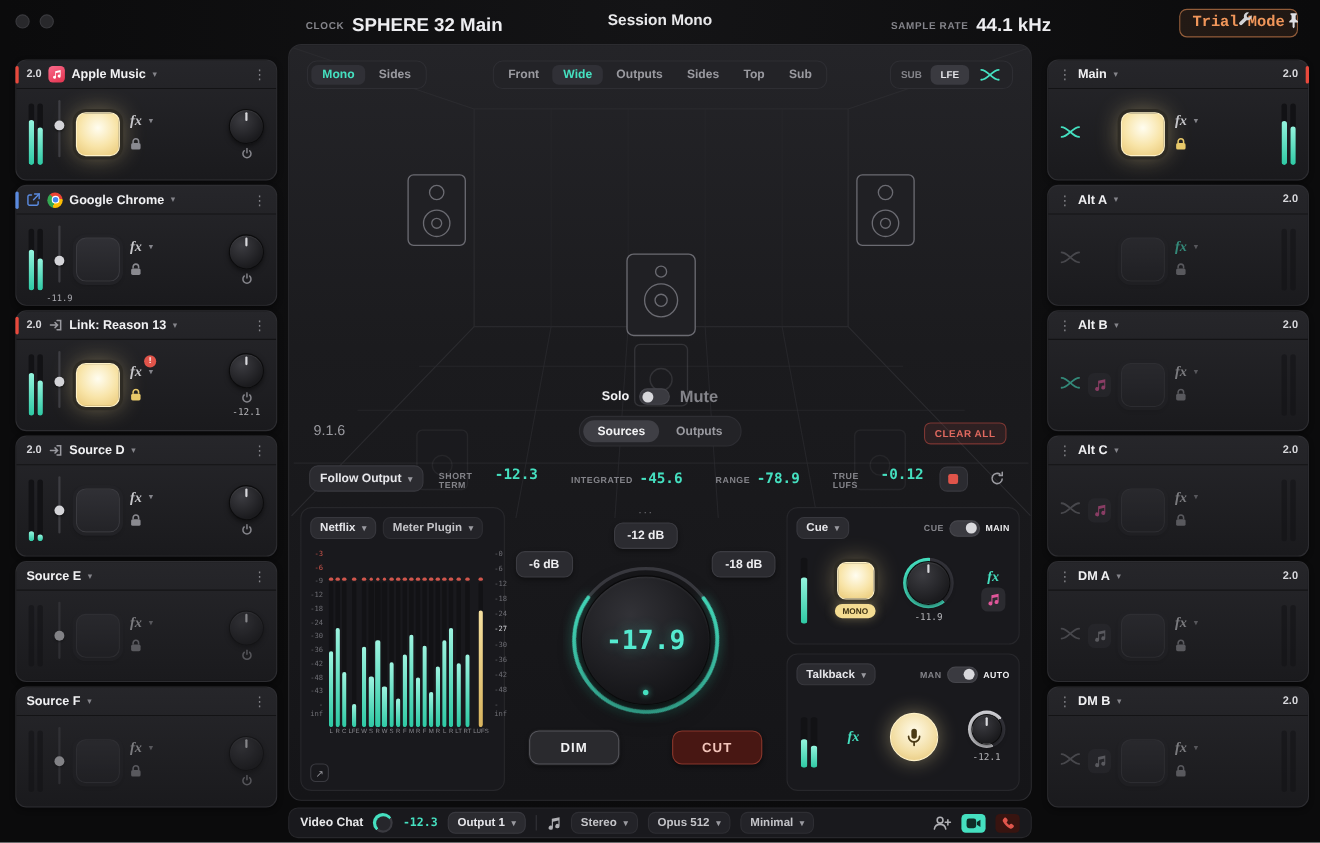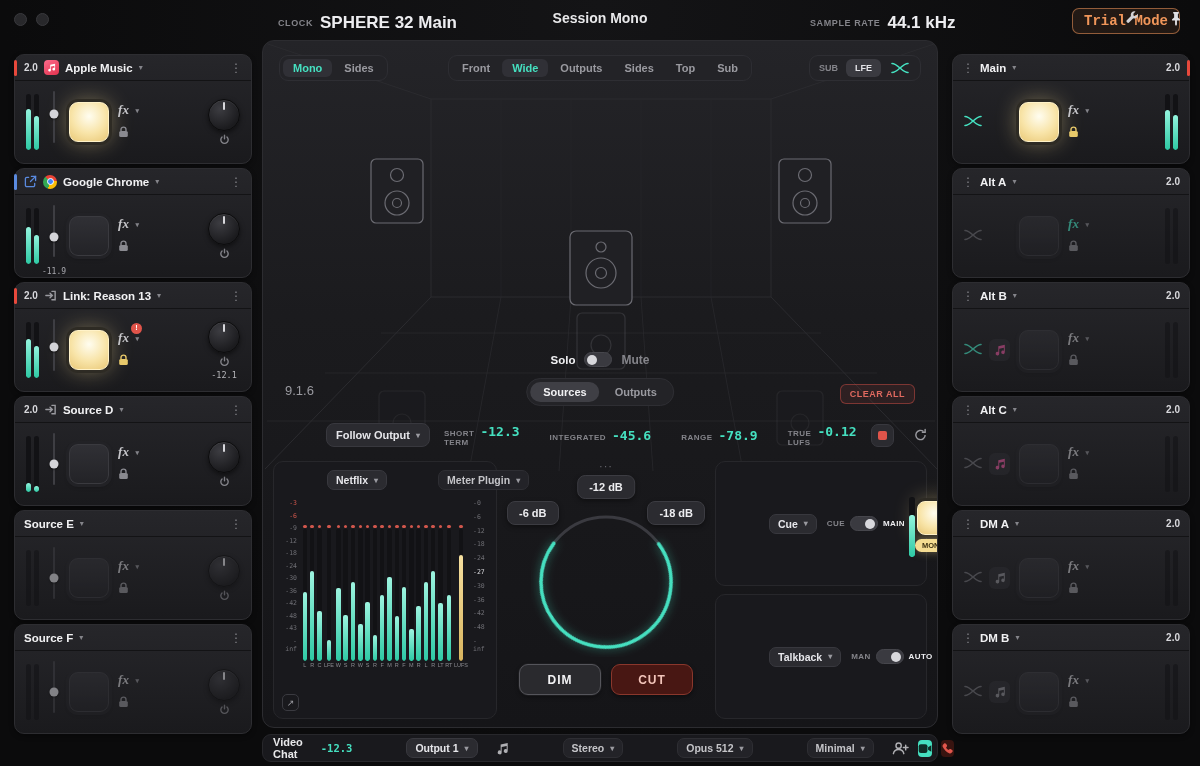--- a/index.html
+++ b/index.html
@@ -97,46 +97,46 @@
   .seg button.active{color:var(--teal);background:#303036;}
   .view-seg{position:absolute;left:50%;transform:translateX(-50%);}
   .sub-seg{margin-left:auto;}
   .sub-lab{font-size:9px;font-weight:bold;color:#84848a;padding:0 6px;}
   .lfe-pill{background:#3a3a40;color:#e4e4e8;font-size:9px;font-weight:bold;padding:4px 9px;border-radius:6px;}
   .xfade-pill{padding:3px 8px;display:flex;align-items:center;}
 
   .fmt{position:absolute;left:22px;top:342px;font-size:13px;color:#9a9aa0;z-index:3;}
   .solo-row{position:absolute;top:311px;left:0;right:0;display:flex;justify-content:center;align-items:center;gap:9px;z-index:3;}
   .solo-lab{font-size:11.5px;font-weight:bold;color:#f1f1f3;}
-  .mute-lab{font-size:12px;font-weight:bold;color:#84848a;}
+  .mute-lab{font-size:15px;font-weight:bold;color:#84848a;}
   .switch{width:28px;height:15px;border-radius:8px;background:#3a3a40;border:1px solid #46464c;position:relative;display:inline-block;}
   .switch i{position:absolute;top:1.5px;width:10px;height:10px;border-radius:50%;background:#d8d8dc;}
   .switch.left i{left:2px;} .switch.right i{right:2px;}
   .srcout{position:absolute;top:337px;left:50%;transform:translateX(-50%);z-index:3;border-radius:14px;}
   .srcout button{border-radius:11px;padding:4px 13px;color:#9a9aa0;}
   .srcout button.active{background:#3f3f45;color:#f1f1f3;}
   .clear-all{position:absolute;top:343px;right:22px;z-index:3;background:rgba(224,84,74,.1);border:1px solid rgba(224,84,74,.45);
       color:#e0695f;font-size:9px;font-weight:bold;letter-spacing:.5px;padding:4px 9px;border-radius:6px;}
 
   .metrics-row{position:absolute;top:382px;left:18px;right:18px;display:flex;align-items:center;gap:14px;z-index:3;}
   .dropdown{display:inline-flex;align-items:center;gap:6px;background:#2b2b30;border:1px solid #38383e;border-radius:8px;
-      padding:5px 9px;font-size:11px;font-weight:bold;color:#e6e6ea;white-space:nowrap;margin-left:45px;}
+      padding:5px 9px;font-size:11px;font-weight:bold;color:#e6e6ea;white-space:nowrap;}
   .dropdown .dd-chev{font-size:8px;color:#9a9aa0;}
   .dropdown.sm2{padding:3px 8px;font-size:10.5px;border-radius:7px;}
   .ghost-dd{background:#232328;border-color:#2e2e33;color:#c4c4c8;}
   .metrics-items{display:flex;align-items:center;gap:30px;}
   .metric{display:flex;align-items:baseline;gap:6px;}
   .m-lab{font-size:8px;font-weight:bold;letter-spacing:.5px;color:#84848a;}
   .m-val{font-size:13px;font-weight:bold;color:var(--teal);font-family:"DejaVu Sans Mono",monospace;}
   .stop-btn{margin-left:auto;width:27px;height:23px;border-radius:7px;background:#2b2b30;border:1px solid #38383e;display:flex;align-items:center;justify-content:center;}
   .stop-btn i{width:9px;height:9px;background:var(--red);border-radius:2px;display:block;}
   .reset-btn{width:25px;height:23px;border-radius:7px;background:transparent;border:0;display:flex;align-items:center;justify-content:center;}
 
   .lower{position:absolute;top:420px;left:10px;right:10px;bottom:8px;display:flex;gap:8px;z-index:3;}
-  .meter-box{width:224px;background:#19191d;border:1px solid #27272b;border-radius:10px;padding:8px;position:relative;}
+  .meter-box{width:186px;background:#19191d;border:1px solid #27272b;border-radius:10px;padding:8px;position:relative;}
   .mb-head{display:flex;align-items:center;gap:6px;}
   .mb-meter{display:flex;margin-top:7px;height:172px;}
   .scale{width:18px;display:flex;flex-direction:column;justify-content:space-between;padding:2px 3px 16px 0;
          font-size:6.5px;font-family:"DejaVu Sans Mono",monospace;color:#6e6e74;text-align:right;}
   .scale.right{text-align:left;padding:2px 0 16px 3px;}
   .scale .hot{color:#d0564c;} .scale .mark{color:#d8d8dc;}
   .bars{flex:1;display:flex;align-items:flex-end;gap:1.5px;padding:0 2px;}
   .mchan{display:flex;flex-direction:column;align-items:center;gap:1px;flex:1;}
   .clip{width:3.5px;height:3.5px;border-radius:50%;background:#d0564c;}
   .mtrack2{width:4.5px;height:132px;background:#121215;border-radius:2px;position:relative;overflow:hidden;display:block;}
@@ -157,21 +157,21 @@
       box-shadow:0 8px 18px rgba(0,0,0,.6),inset 0 1px 2px rgba(255,255,255,.08);}
   .knob-face::after{content:"";position:absolute;bottom:8px;left:50%;transform:translateX(-50%);width:5px;height:5px;border-radius:50%;
       background:var(--teal);box-shadow:0 0 6px rgba(69,224,192,.8);}
   .level{font-size:24px;font-weight:bold;color:#55ead0;text-shadow:0 0 12px rgba(69,224,192,.45);}
   .dim-btn{position:absolute;left:14px;bottom:24px;width:82px;height:31px;border-radius:9px;background:#2a2a2e;
       border:1px solid #55555b;box-shadow:0 0 0 1px #1c1c1f,0 2px 4px rgba(0,0,0,.4);color:#f2f2f4;font-weight:bold;font-size:12px;letter-spacing:1px;}
   .cut-btn{position:absolute;right:14px;bottom:24px;width:82px;height:31px;border-radius:9px;background:#481713;
       border:1px solid #8a372c;box-shadow:0 2px 4px rgba(0,0,0,.4);color:#f2c4ba;font-weight:bold;font-size:12px;letter-spacing:1px;}
 
   .right-col{width:212px;display:flex;flex-direction:column;gap:8px;}
-  .side-box{background:#19191d;border:1px solid #27272b;border-radius:10px;padding:8px;flex:1;display:flex;flex-direction:row;}
+  .side-box{background:#19191d;border:1px solid #27272b;border-radius:10px;padding:8px;flex:1;display:flex;flex-direction:column;}
   .sb-head{display:flex;align-items:center;gap:5px;}
   .tiny{font-size:8px;font-weight:bold;letter-spacing:.4px;color:#84848a;}
   .tiny.lit{color:#ededf0;}
   .sb-body{flex:1;display:flex;align-items:center;justify-content:space-between;padding:6px 4px 0;}
   .vcol{display:flex;flex-direction:column;align-items:center;gap:4px;}
   .mono-pill{background:#f4dc92;color:#3c3012;font-size:7.5px;font-weight:bold;padding:2px 7px;border-radius:7px;box-shadow:0 0 10px rgba(244,220,146,.35);}
   .mic-btn{width:44px;height:44px;border-radius:50%;border:1px solid #fff2c8;display:flex;align-items:center;justify-content:center;
       background:radial-gradient(circle at 50% 38%,#fffbe9,#f2dda2 60%,#e2c070);box-shadow:0 0 18px rgba(250,230,160,.4);}
 
   
@@ -808,20 +808,23 @@
       <div id="presets">
           <button class="preset" id="preset-0">-6 dB</button>
           <button class="preset" id="preset-1">-12 dB</button>
           <button class="preset" id="preset-2">-18 dB</button>
         </div>
       <div class="big-knob">
         <svg width="150" height="150" viewBox="0 0 150 150">
           <circle cx="75" cy="75" r="65" fill="none" stroke="#3a3a40" stroke-width="3"></circle>
           <circle cx="75" cy="75" r="65" fill="none" stroke="#45e0c0" stroke-width="3.5" stroke-linecap="round" stroke-dasharray="286 123" transform="rotate(324 75 75)" style="filter:drop-shadow(0 0 5px rgba(69,224,192,.55))"></circle>
         </svg>
+        <div class="knob-face">
+          <span class="level mono">-17.9</span>
+        </div>
       </div>
       <button class="dim-btn">DIM</button>
       <button class="cut-btn">CUT</button>
     </div>
 
     <div class="right-col">
       <div class="side-box">
         <div class="sb-head">
           <div class="dropdown sm2">
             <span>Cue</span>

